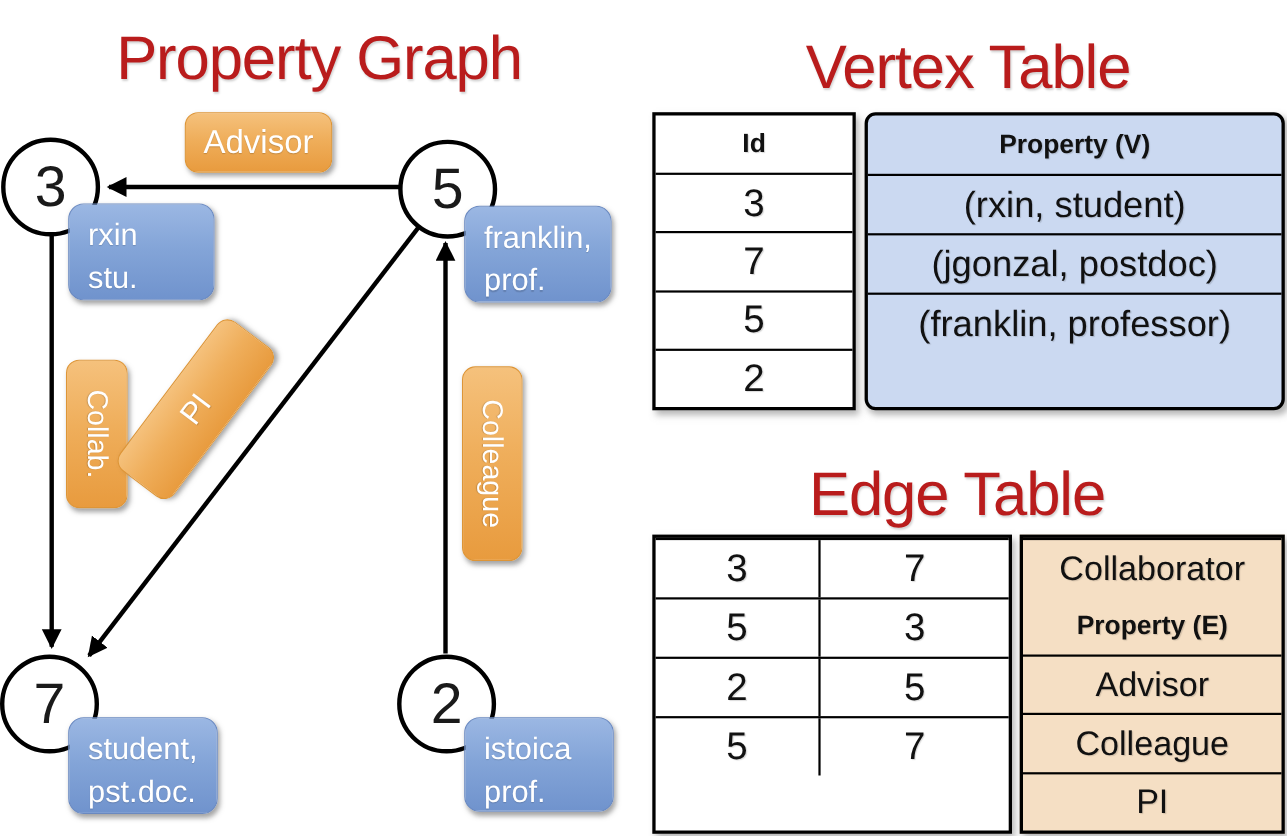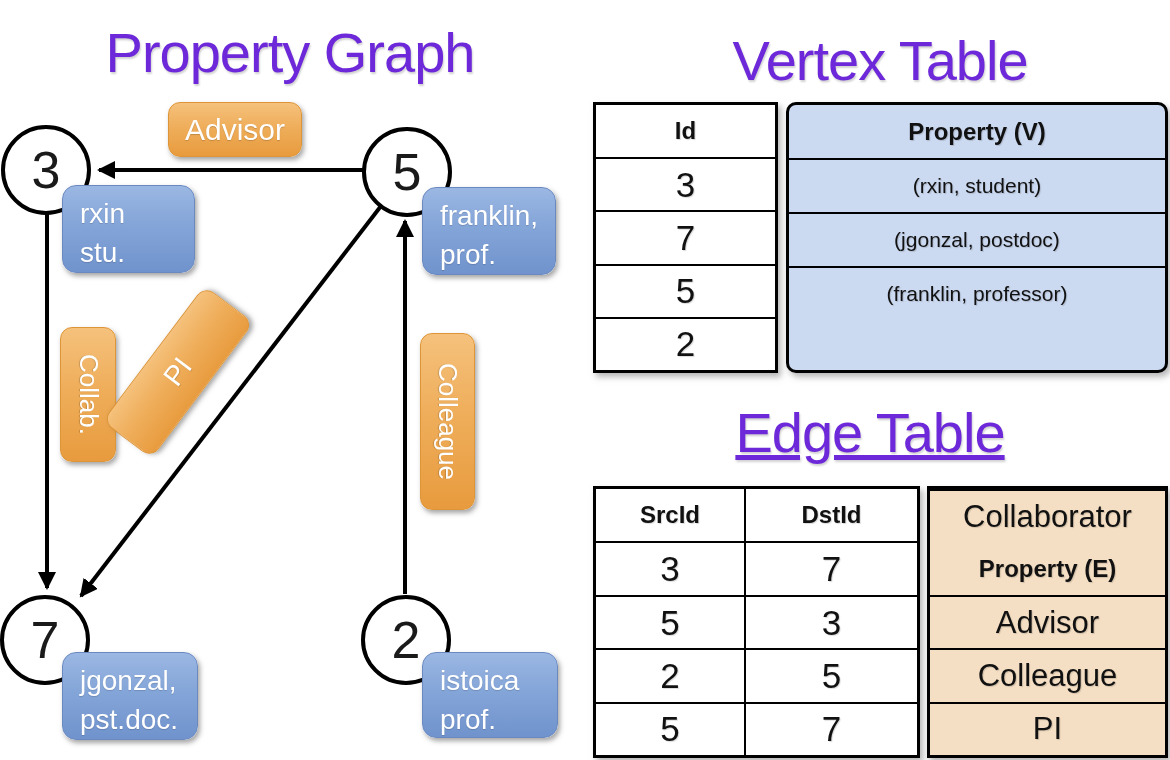--- a/index.html
+++ b/index.html
@@ -2,21 +2,21 @@
 <html><head>
 <meta charset="utf-8">
 <style>
   html,body{margin:0;padding:0;background:#fff;}
   #stage{
     position:relative;width:1170px;height:760px;overflow:hidden;background:#fff;
     font-family:"Liberation Sans",sans-serif;color:#111;
   }
   .title{
     position:absolute;font-size:56px;font-weight:normal;letter-spacing:-1px;
-    text-align:center;color:#6d28d9;text-shadow:1px 2px 2px rgba(0,0,0,0.18);
+    text-align:center;color:#b91c1c;text-shadow:1px 2px 2px rgba(0,0,0,0.18);
     white-space:nowrap;
   }
   
   #edges-svg{position:absolute;left:0;top:0;width:585px;height:760px;}
   .node{
     position:absolute;width:90px;height:90px;box-sizing:border-box;
     border:4px solid #000;border-radius:50%;background:#fff;
     display:flex;align-items:center;justify-content:center;
     font-size:52px;color:#1a1a1a;
   }
@@ -37,21 +37,21 @@
   .ebox .vtext{transform:rotate(90deg);white-space:nowrap;font-size:26px;}
   
   .tbl{
     position:absolute;box-sizing:border-box;border:3px solid #000;
     display:flex;flex-direction:column;background:#fff;
     box-shadow:3px 4px 6px rgba(110,110,110,0.5);
   }
   .trow{
     box-sizing:border-box;height:54px;border-top:2px solid #000;
     display:flex;align-items:center;justify-content:center;
-    font-size:21px;color:#111;text-shadow:1px 1px 1px rgba(0,0,0,0.15);
+    font-size:33px;color:#111;text-shadow:1px 1px 1px rgba(0,0,0,0.15);
   }
   .trow.hdr{height:53px;border-top:none;font-weight:bold;font-size:24px;}
   .trow.num{font-size:35px;}
   .split{display:flex;flex-direction:row;align-items:stretch;justify-content:center;padding:0;}
   .split .c1,.split .c2{display:flex;align-items:center;justify-content:center;height:100%;box-sizing:border-box;}
   .split .c1{width:148px;}
   .split .c2{flex:1;border-left:2px solid #000;}
   .bluefill{background:#CBD9F1;border-radius:10px;}
   .tanfill{background:#F5DFC4;}
 </style>
@@ -89,21 +89,21 @@
 
   <div class="vbox" style="left:62px;top:185px;width:133px;height:88px;">
     <div>rxin</div>
     <div>stu.</div>
   </div>
   <div class="vbox" style="left:422px;top:187px;width:134px;height:88px;">
     <div>franklin,</div>
     <div>prof.</div>
   </div>
   <div class="vbox" style="left:62px;top:652px;width:136px;height:88px;">
-    <div>jgonzal,</div>
+    <div>student,</div>
     <div>pst.doc.</div>
   </div>
   <div class="vbox" style="left:422px;top:652px;width:136px;height:86px;">
     <div>istoica</div>
     <div>prof.</div>
   </div>
 
   <div class="ebox" style="left:168px;top:102px;width:134px;height:55px;font-size:30px;">
     <span>Advisor</span>
   </div>
@@ -127,27 +127,23 @@
     <div class="trow num">2</div>
   </div>
 
   <div class="tbl bluefill" style="left:786px;top:102px;width:382px;height:271px;">
     <div class="trow hdr">Property (V)</div>
     <div class="trow">(rxin, student)</div>
     <div class="trow">(jgonzal, postdoc)</div>
     <div class="trow">(franklin, professor)</div>
   </div>
 
-  <div class="title" style="left:660px;top:400px;width:420px;text-decoration:underline;">Edge Table</div>
+  <div class="title" style="left:660px;top:416px;width:420px;">Edge Table</div>
 
   <div class="tbl" style="left:593px;top:486px;width:327px;height:272px;">
-    <div class="trow hdr split">
-      <div class="c1">SrcId</div>
-      <div class="c2">DstId</div>
-    </div>
     <div class="trow num split">
       <div class="c1">3</div>
       <div class="c2">7</div>
     </div>
     <div class="trow num split">
       <div class="c1">5</div>
       <div class="c2">3</div>
     </div>
     <div class="trow num split">
       <div class="c1">2</div>

